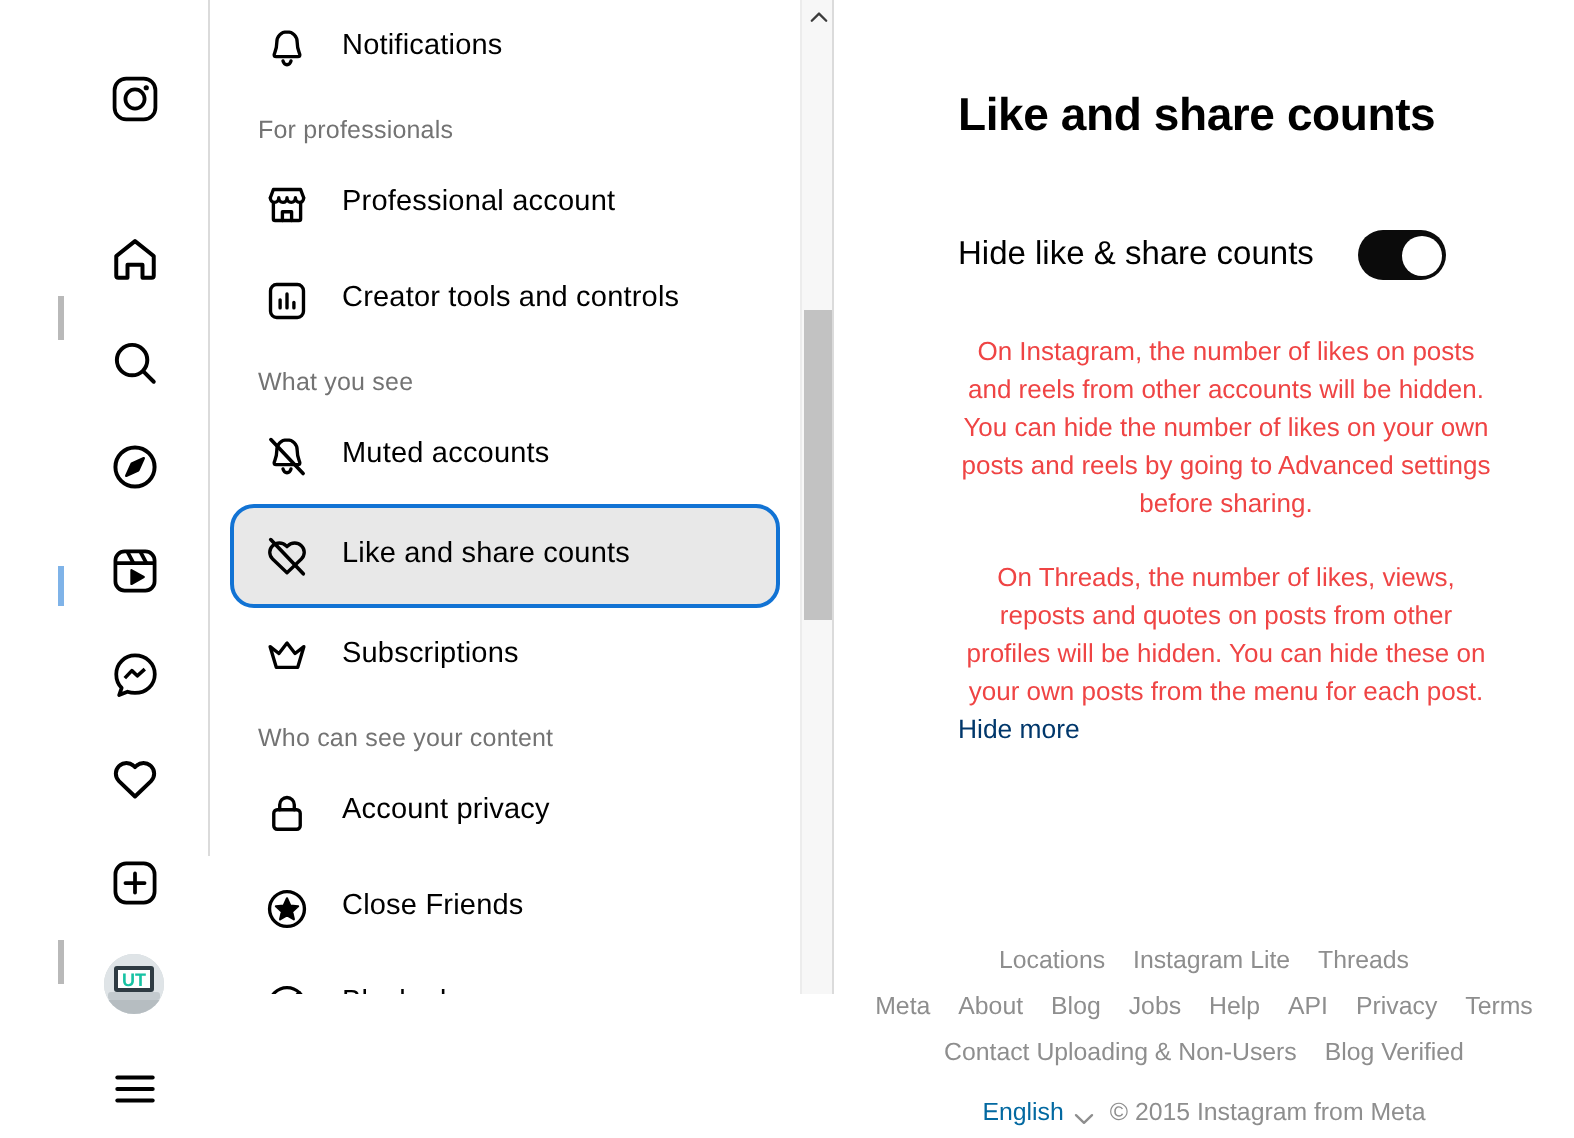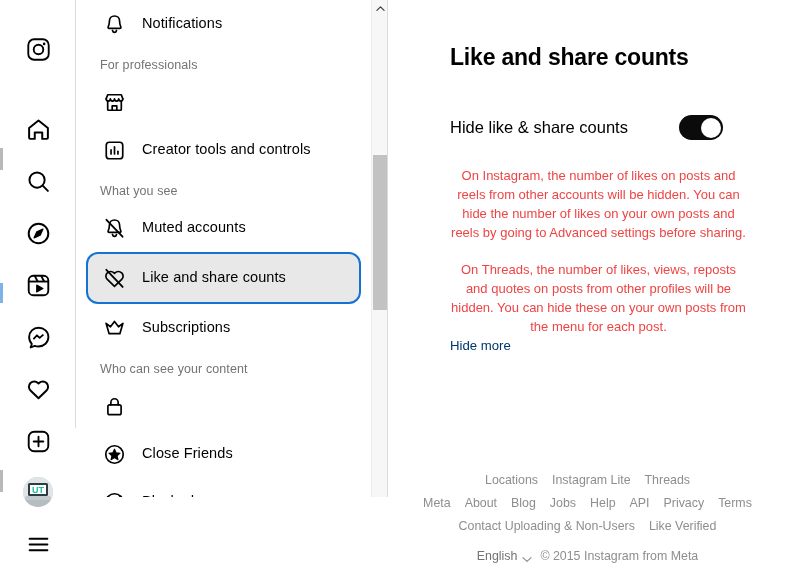--- a/index.html
+++ b/index.html
@@ -18,20 +18,21 @@
     background: #ffffff;
   }
 
   
   .rail {
     position: relative;
     width: 76px; height: 428px;
     flex: 0 0 76px;
     background: #ffffff;
     border-right: 1px solid #dbdbdb;
+    margin-left: 29px;
   }
   .rail-icon {
     position: absolute;
     left: 19px;
     width: 38px; height: 38px;
     display: flex; align-items: center; justify-content: center;
     cursor: pointer;
   }
   .rail-icon svg { display: block; }
   .avatar {
@@ -214,21 +215,21 @@
     display: flex;
     justify-content: center;
     align-items: center;
     gap: 8px;
     margin-top: 16px;
   }
   .lang-select {
     display: inline-flex;
     align-items: flex-end;
     gap: 5px;
-    color: #737373;
+    color: #0369a1;
     cursor: pointer;
   }
   .copyright { color: #8e8e8e; }
 </style>
 </head>
 <body>
 
 <div id="app">
 
   <div class="rail">
@@ -330,20 +331,21 @@
         <div class="section-head">For professionals</div>
         <div class="menu-item">
           <span class="mi-icon">
             <svg width="23" height="23" viewBox="0 0 24 24" fill="none" stroke="#000" stroke-width="1.75" stroke-linecap="round" stroke-linejoin="round">
        <path d="M3.3 8.2 4.9 3.9h14.2l1.6 4.3"></path>
        <path d="M3.3 8.2c0 1.4 1 2.4 2.2 2.4s2.2-1 2.2-2.4c0 1.4 1 2.4 2.2 2.4s2.1-1 2.1-2.4c0 1.4 1 2.4 2.2 2.4s2.2-1 2.2-2.4c0 1.4 1 2.4 2.2 2.4s2.1-1 2.1-2.4"></path>
        <path d="M4.9 10.9v8.4c0 .5.4.8.9.8h12.4c.5 0 .9-.3.9-.8v-8.4"></path>
        <path d="M9.6 20.1v-4.6h4.8v4.6"></path>
      </svg>
           </span>
+          <span class="mi-label">Professional account</span>
         </div>
         <div class="menu-item">
           <span class="mi-icon">
             <svg width="23" height="23" viewBox="0 0 24 24" fill="none" stroke="#000" stroke-width="1.75" stroke-linecap="round" stroke-linejoin="round">
        <rect x="3.4" y="3.4" width="17.2" height="17.2" rx="3.2"></rect>
        <line x1="8.4" y1="15.6" x2="8.4" y2="11.4"></line>
        <line x1="12" y1="15.6" x2="12" y2="8.3"></line>
        <line x1="15.6" y1="15.6" x2="15.6" y2="12.8"></line>
      </svg>
           </span>
@@ -378,20 +380,21 @@
           <span class="mi-label">Subscriptions</span>
         </div>
         <div class="section-head">Who can see your content</div>
         <div class="menu-item">
           <span class="mi-icon">
             <svg width="23" height="23" viewBox="0 0 24 24" fill="none" stroke="#000" stroke-width="1.75" stroke-linecap="round" stroke-linejoin="round">
        <rect x="5.1" y="10.3" width="13.8" height="10.2" rx="1.8"></rect>
        <path d="M8.2 10.3V7.7a3.8 3.8 0 0 1 7.6 0v2.6"></path>
      </svg>
           </span>
+          <span class="mi-label">Account privacy</span>
         </div>
         <div class="menu-item">
           <span class="mi-icon">
             <svg width="23" height="23" viewBox="0 0 24 24" fill="none" stroke="#000" stroke-width="1.75" stroke-linecap="round" stroke-linejoin="round">
        <circle cx="12" cy="12" r="9.1"></circle>
        <polygon points="12,6.4 13.7,10.2 17.8,10.6 14.7,13.4 15.6,17.4 12,15.3 8.4,17.4 9.3,13.4 6.2,10.6 10.3,10.2" fill="#000" stroke="#000" stroke-width="1.1"></polygon>
      </svg>
           </span>
           <span class="mi-label">Close Friends</span>
         </div>
@@ -448,21 +451,21 @@
           <a class="footer-link">About</a>
           <a class="footer-link">Blog</a>
           <a class="footer-link">Jobs</a>
           <a class="footer-link">Help</a>
           <a class="footer-link">API</a>
           <a class="footer-link">Privacy</a>
           <a class="footer-link">Terms</a>
         </div>
       <div class="footer-row" id="footer-row-3">
           <a class="footer-link">Contact Uploading &amp; Non-Users</a>
-          <a class="footer-link">Like Verified</a>
+          <a class="footer-link">Blog Verified</a>
         </div>
       <div class="footer-bottom">
         <span class="lang-select">
           <span>English</span>
           <svg width="10" height="7" viewBox="0 0 10 7" fill="none" stroke="#8e8e8e" stroke-width="1.2" stroke-linecap="round" stroke-linejoin="round">
             <polyline points="1,1.6 5,5.4 9,1.6"></polyline>
           </svg>
         </span>
         <span class="copyright">© 2015 Instagram from Meta</span>
       </div>

